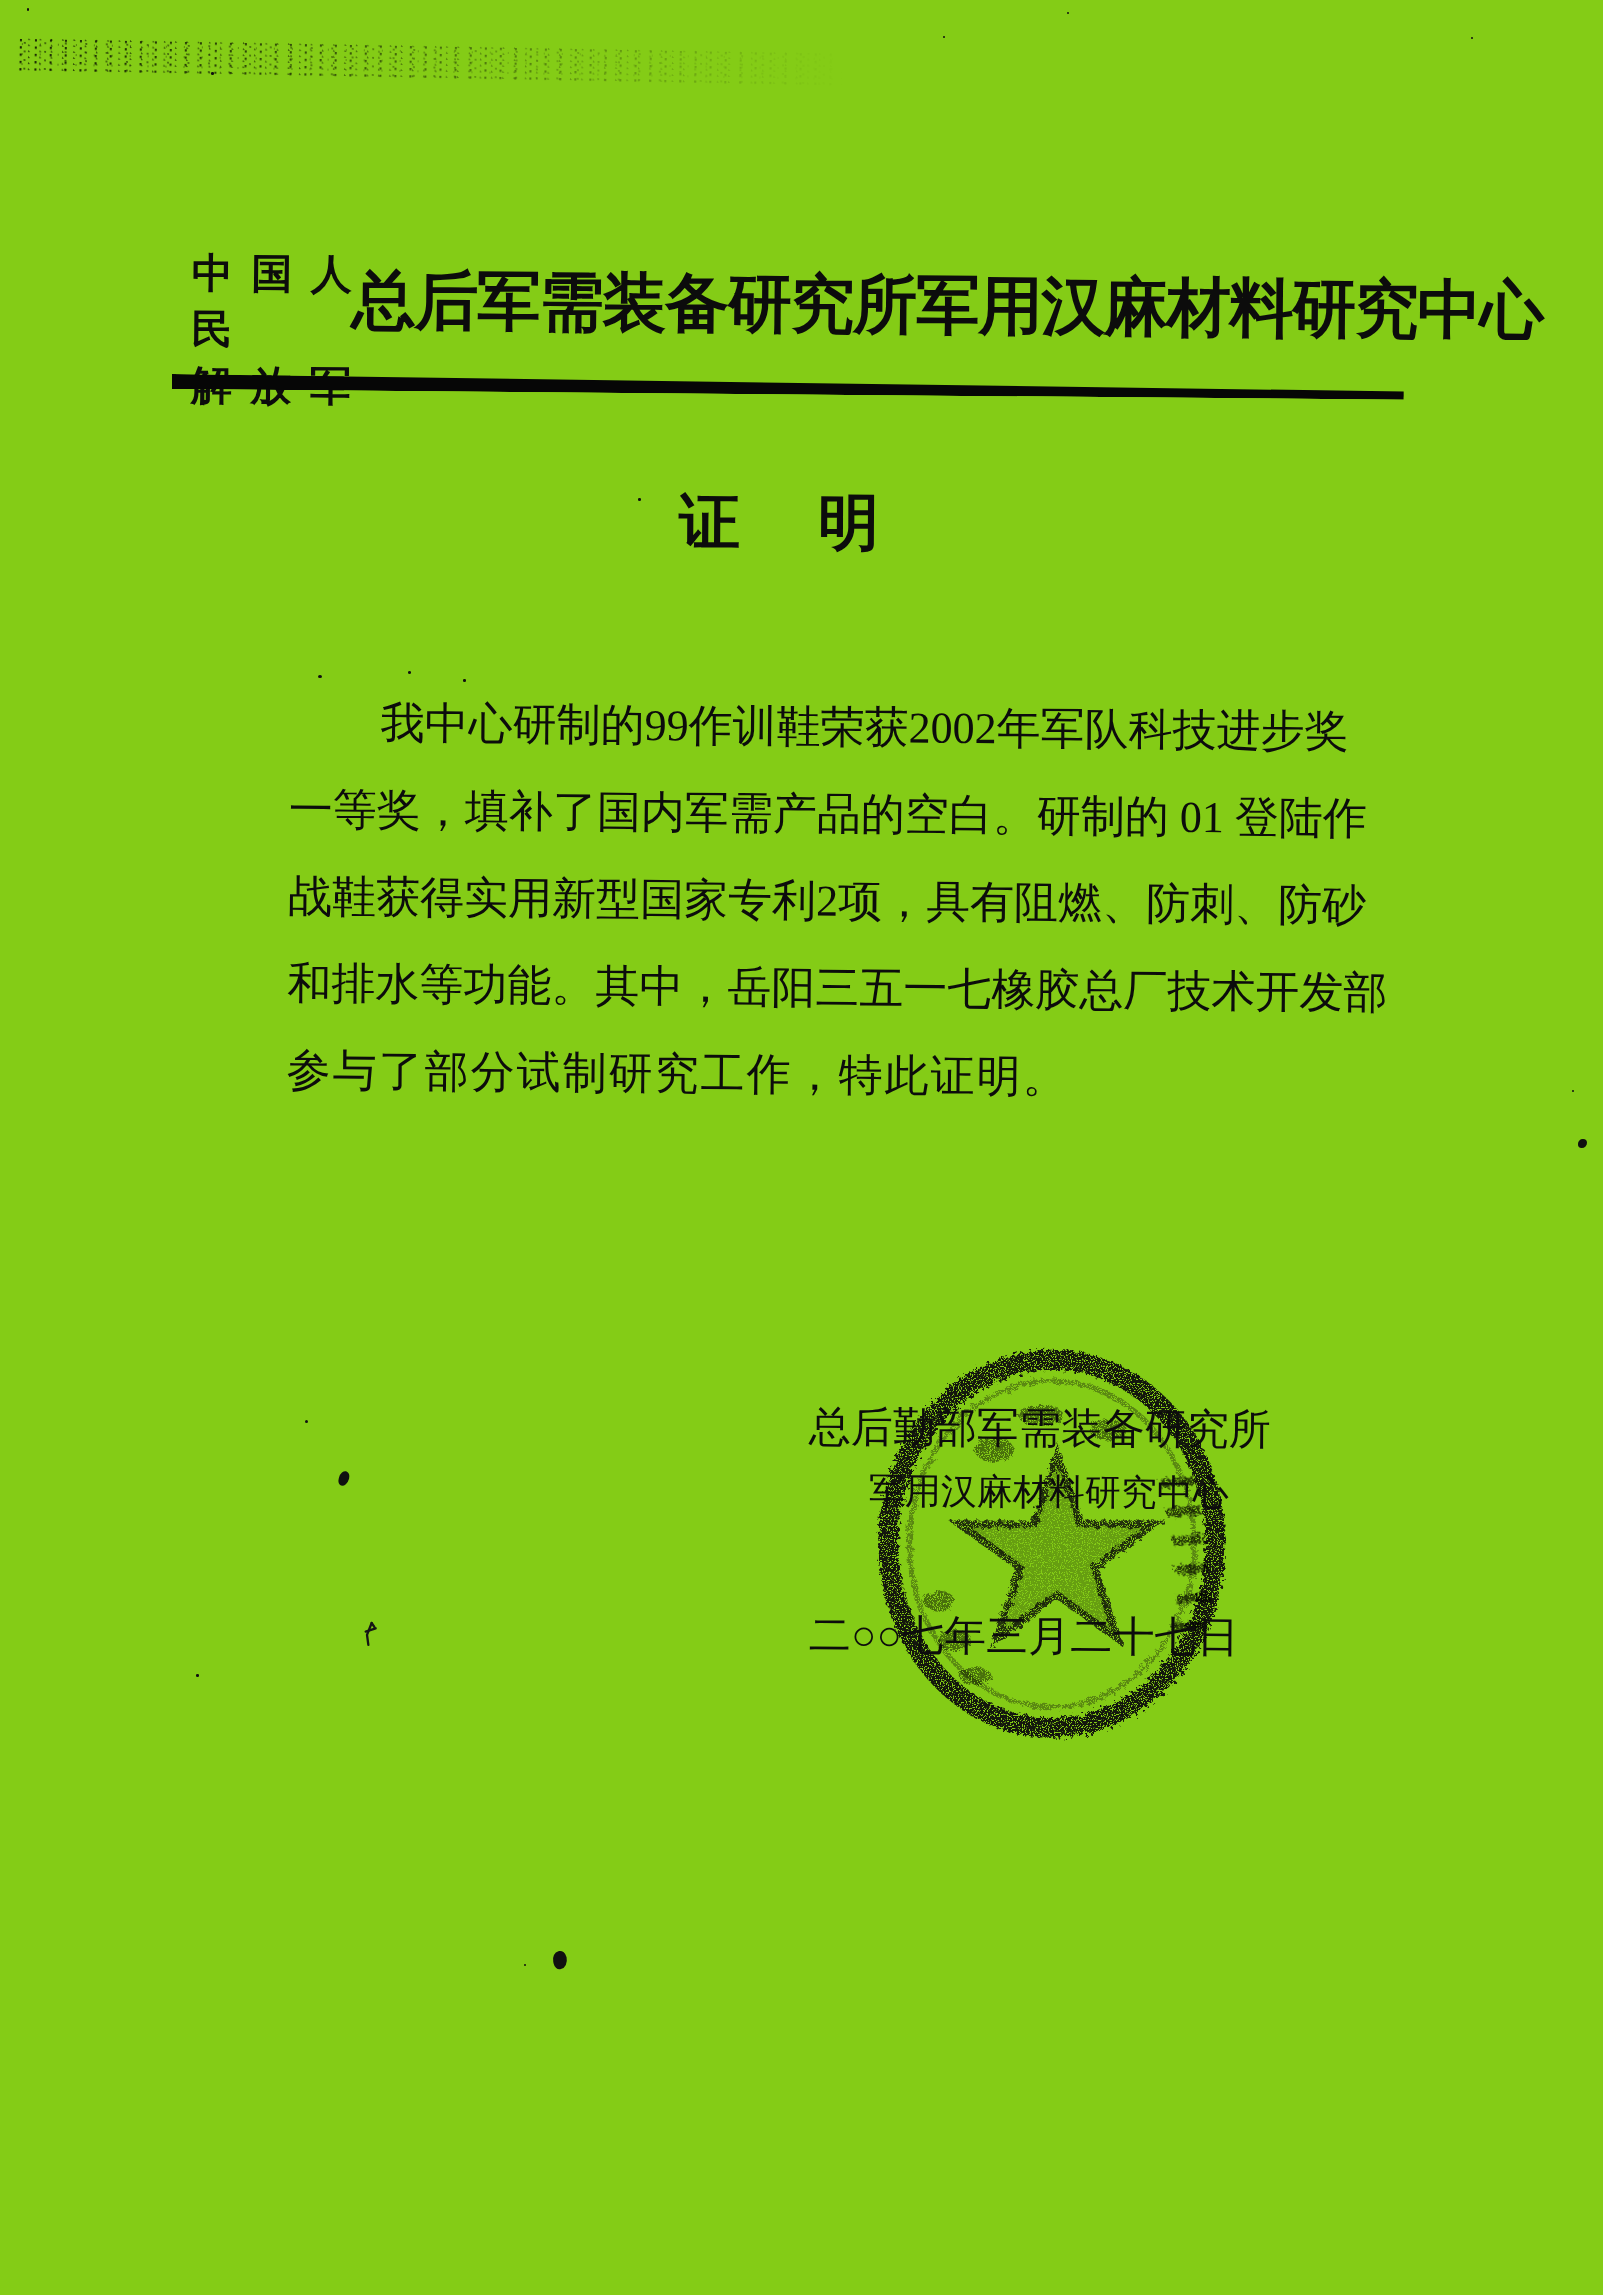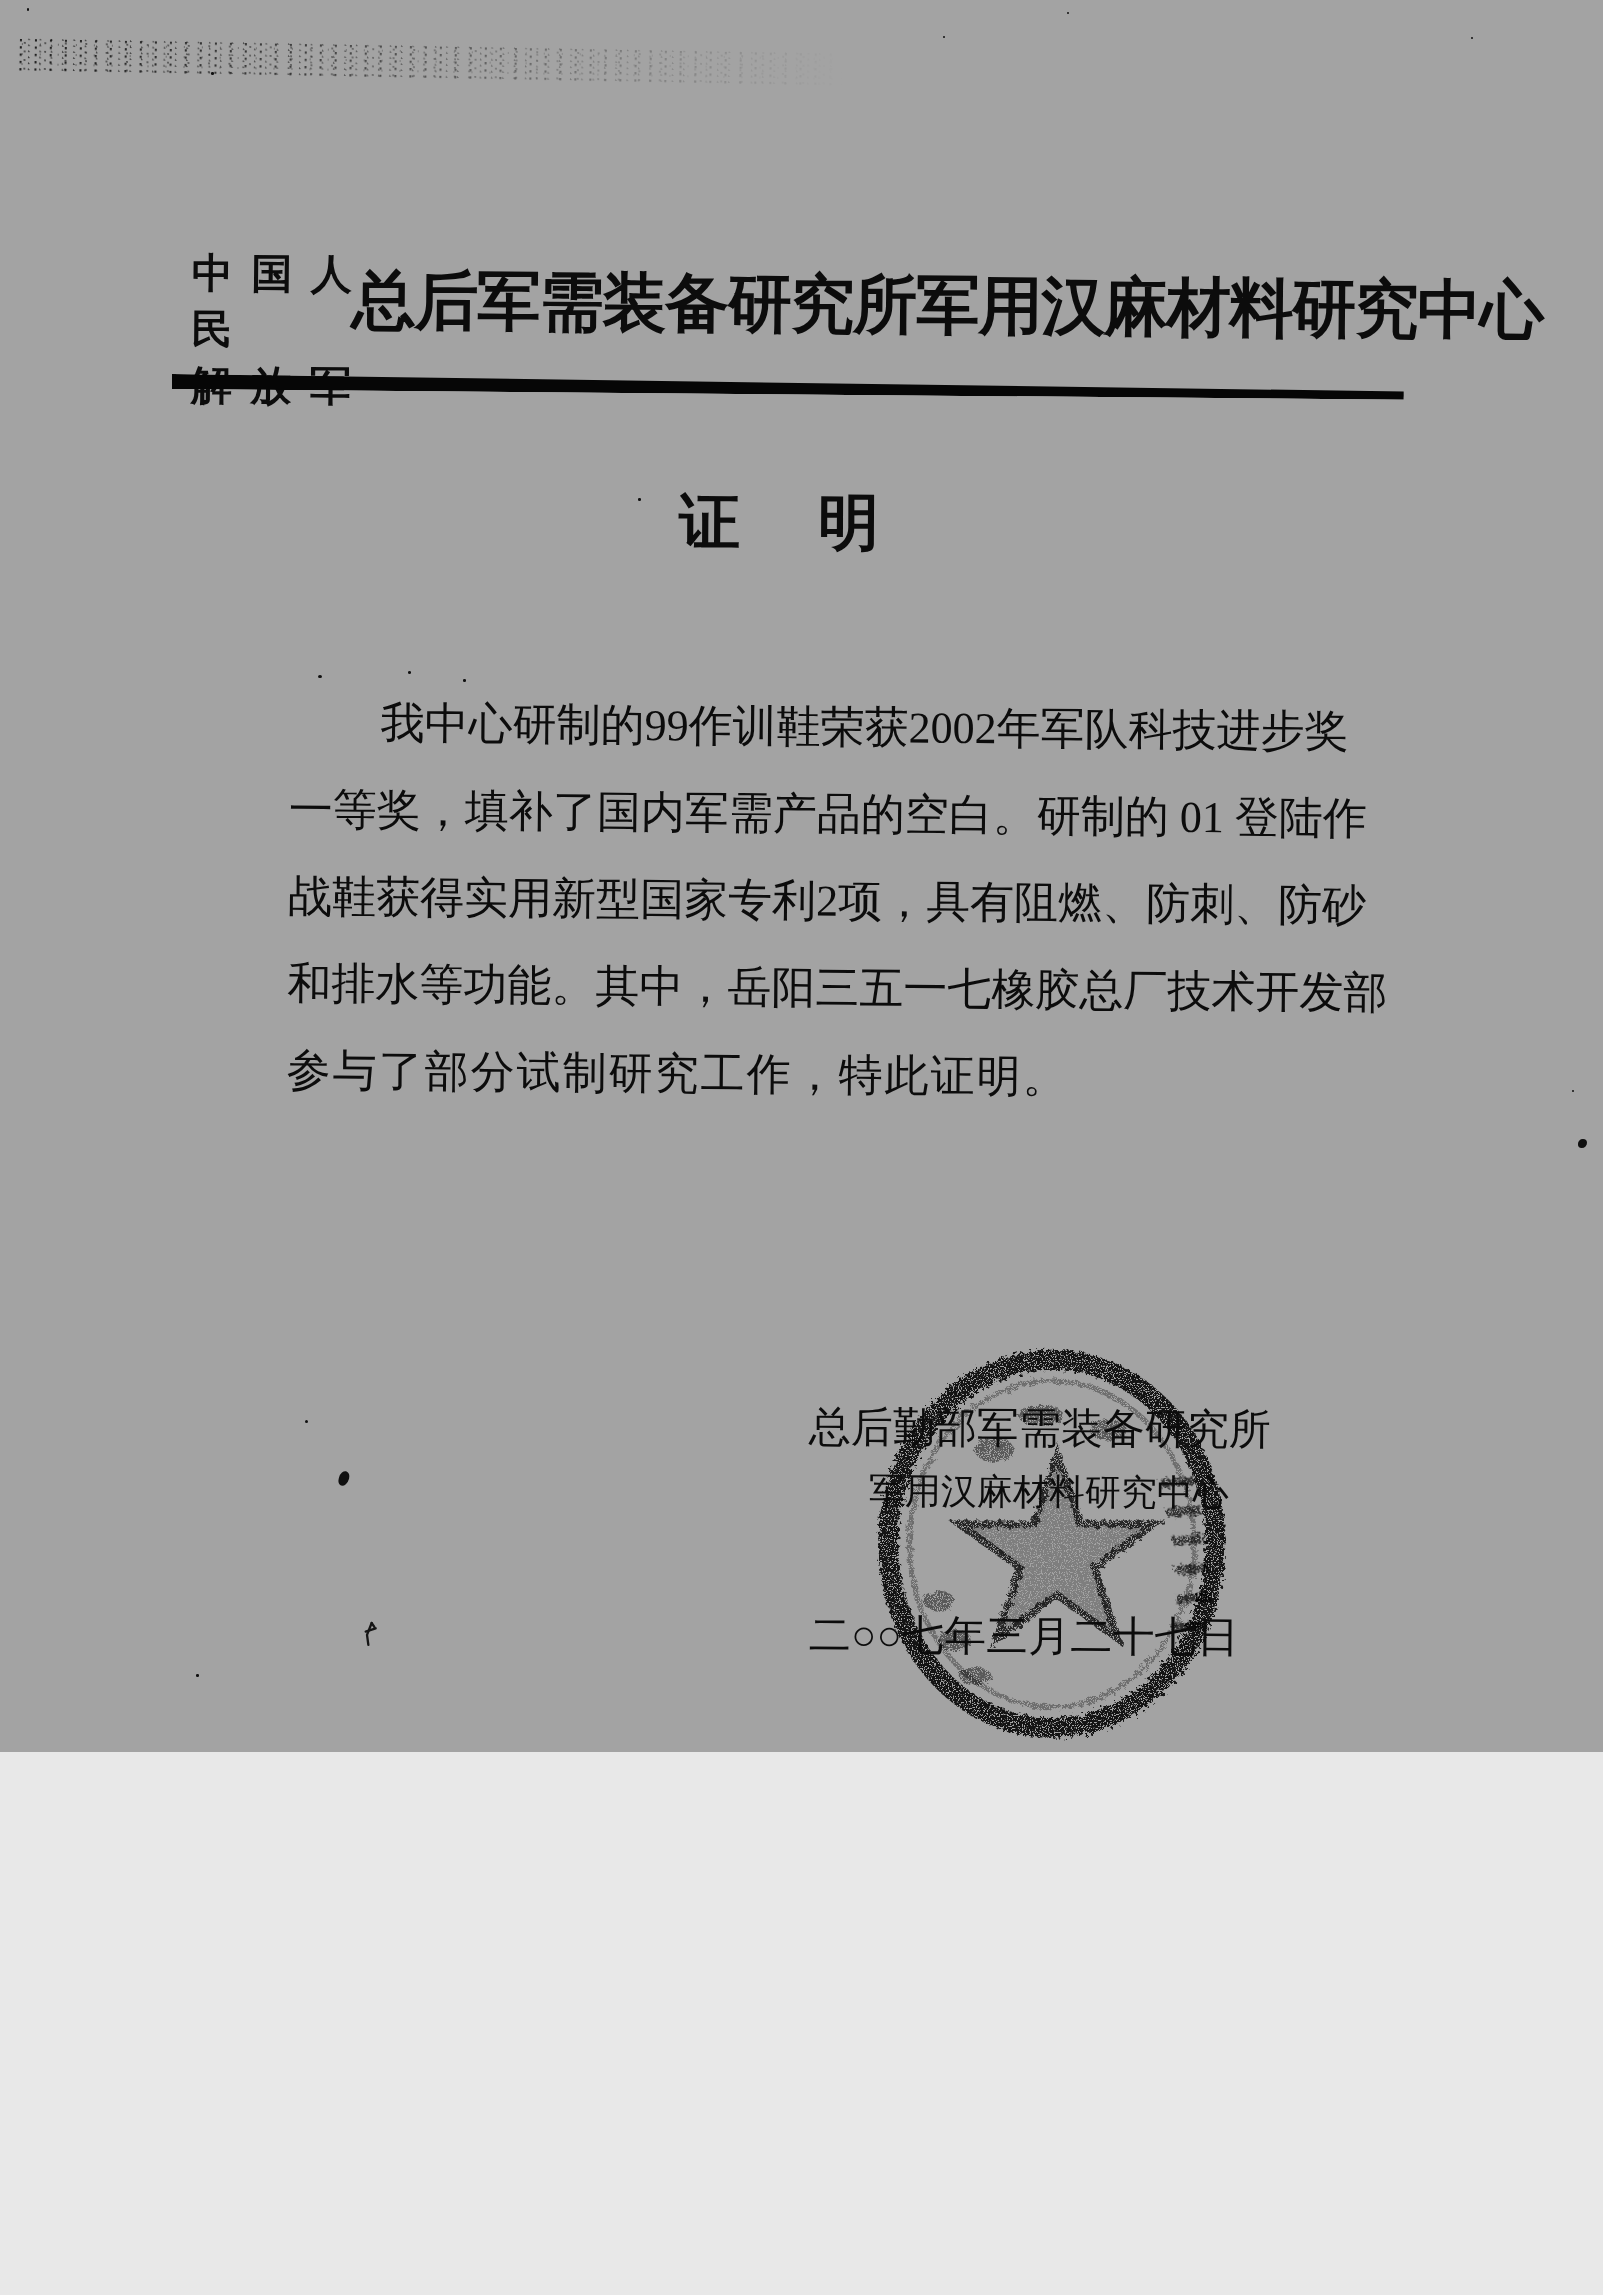--- a/index.html
+++ b/index.html
@@ -1,19 +1,19 @@
 <!DOCTYPE html>
 <html style="font-size:10.6px"><head>
 <meta charset="utf-8">
 <style>
   html,body{margin:0;padding:0;background:#e8e8e8;}
   .page{
     position:relative;
-    width:1604px;height:1752px;
-    background:#a3a3a3;
+    width:1604px;height:2295px;
+    background:#84cc16;
     overflow:hidden;
     font-family:"Liberation Serif","DejaVu Serif",serif;
     color:#0c0c0c;
   }
   
   .noise-band{
     position:absolute;left:18.5px;top:38px;width:842px;height:33px;
     transform:rotate(1.05deg);transform-origin:left top;
     background-image:
       radial-gradient(circle at 2px 2px, rgba(0,0,0,.85) 0 1.1px, transparent 1.5px),

